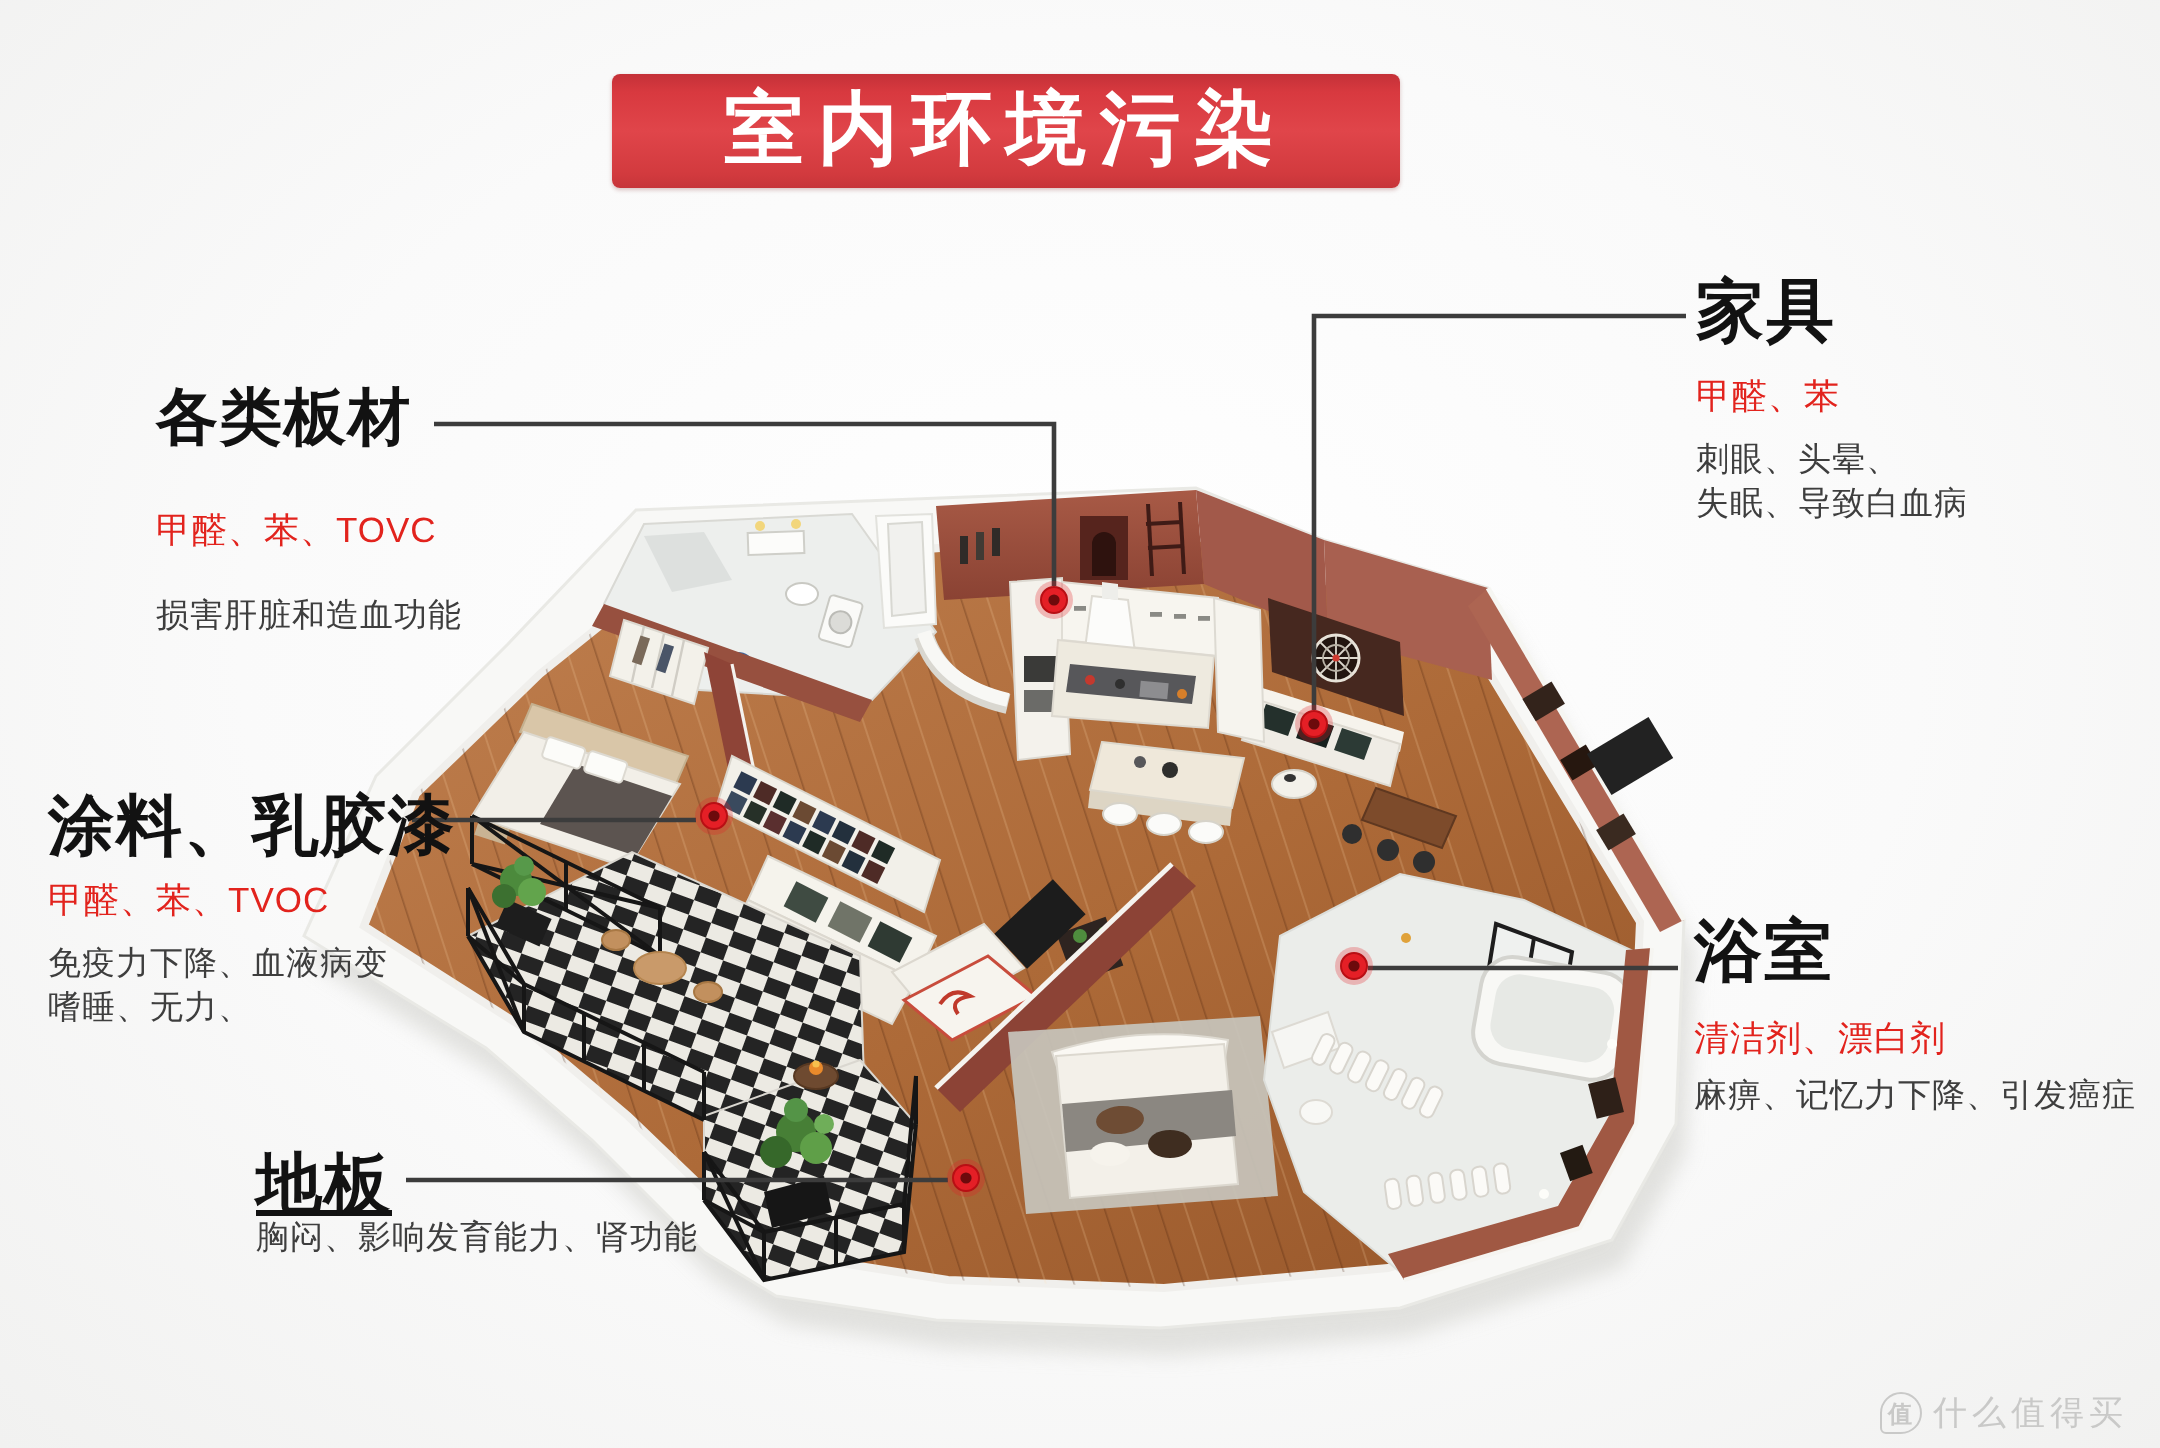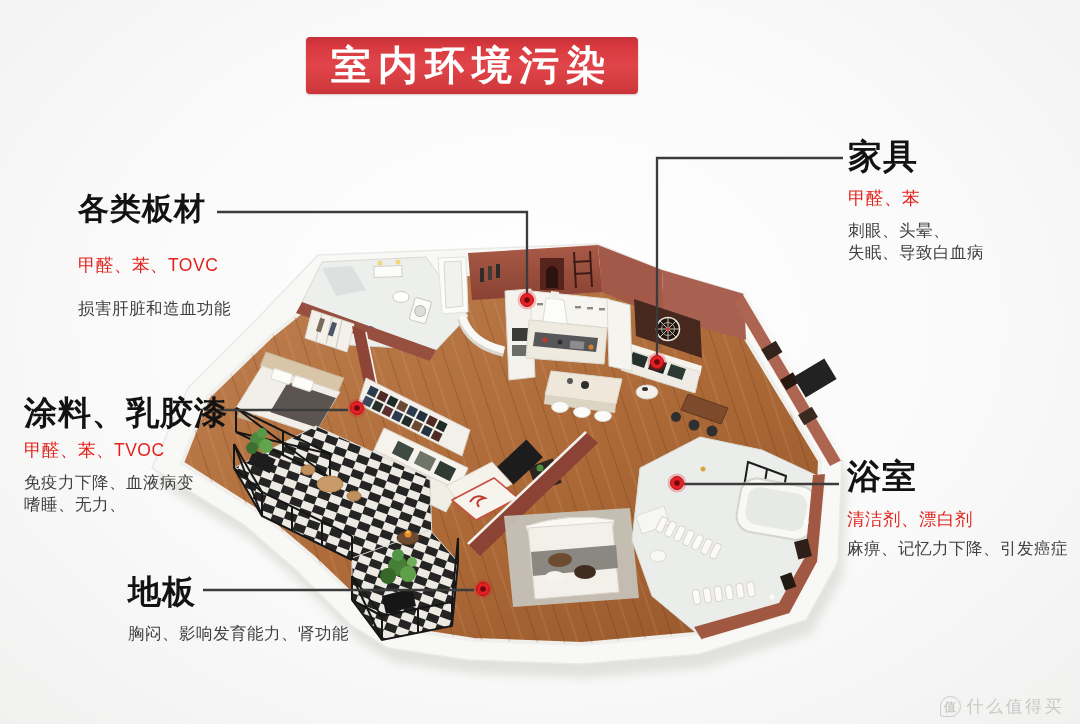--- a/index.html
+++ b/index.html
@@ -6,21 +6,21 @@
   body{
     width:1080px;height:724px;overflow:hidden;position:relative;
     font-family:"Liberation Sans","DejaVu Sans",sans-serif;
     background:radial-gradient(ellipse at 50% 45%, #ffffff 0%, #fafafa 55%, #f1f1f0 100%);
   }
   #canvas{position:absolute;inset:0;width:1080px;height:724px;}
   .svg-layer{position:absolute;left:0;top:0;}
 
   
   .banner{
-    position:absolute;left:306px;top:37px;width:332px;height:57px;
+    position:absolute;left:306px;top:37px;width:394px;height:57px;
     background:linear-gradient(180deg,#c43138 0%,#d8393f 16%,#e0454a 50%,#d23a3e 88%,#c63439 100%);
     border-radius:4px;display:flex;align-items:center;justify-content:center;
     box-shadow:0 1px 2px rgba(120,20,20,.25);
   }
   .banner-title{
     color:#ffffff;font-size:40px;font-weight:800;letter-spacing:7px;
     line-height:1;transform:translateY(-1px);white-space:nowrap;
   }
 
   
@@ -39,21 +39,21 @@
 
   .callout-paint{left:24px;top:396px;}
   .callout-paint .co-heading{font-size:33px;margin-bottom:13px;}
   .callout-paint .co-subst{margin-bottom:11px;}
 
   .callout-bathroom{left:847px;top:459px;}
   .callout-bathroom .co-heading{font-size:34px;margin-bottom:18px;}
   .callout-bathroom .co-subst{margin-bottom:8px;}
 
   .callout-floor{left:128px;top:575px;}
-  .callout-floor .co-heading{font-size:33px;margin-bottom:14px;}
+  .callout-floor .co-heading{font-size:33px;text-decoration:underline;}
   .callout-floor .co-subst{margin-bottom:10px;}
 
   
   .watermark{
     position:absolute;right:16px;bottom:6px;display:flex;align-items:center;gap:6px;
     color:#c9c9c8;
   }
   .wm-logo{
     width:19px;height:19px;border:1.8px solid #c9c9c8;border-radius:50% 50% 50% 3px;
     display:flex;align-items:center;justify-content:center;

